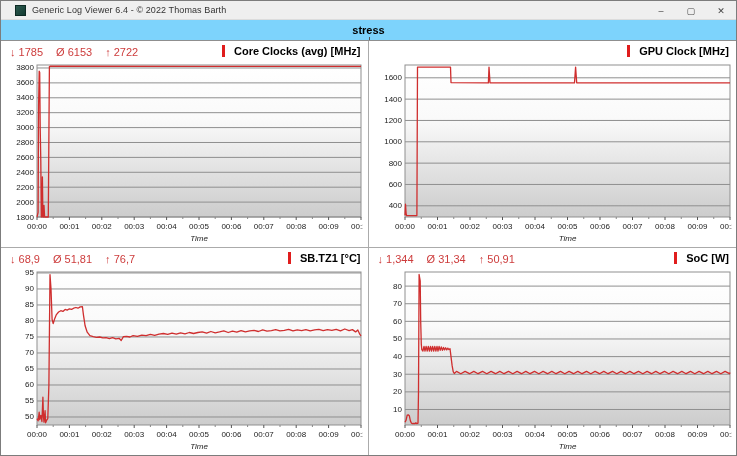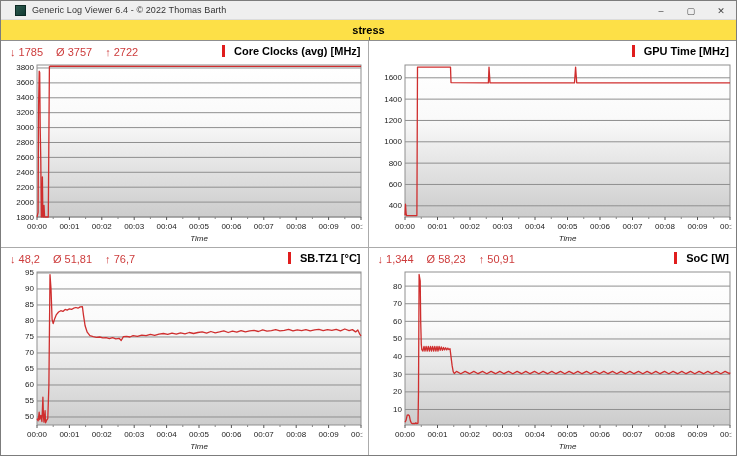--- a/index.html
+++ b/index.html
@@ -8,21 +8,21 @@
   .window { position:relative; width:737px; height:456px; background:#fff; border:1px solid #7c7c7c; overflow:hidden; }
 
   
   .titlebar { position:absolute; left:0; top:0; right:0; height:19px; background:#efefef; border-bottom:1px solid #dcdcdc; display:flex; align-items:center; padding-left:14px; }
   .appicon { width:11px; height:11px; background:linear-gradient(135deg,#2d5a4f,#123b32); border:1px solid #0c2a24; margin-right:6px; }
   .wtitle { font-size:9px; color:#333; letter-spacing:0.1px; }
   .controls { position:absolute; right:0; top:0; height:19px; display:flex; }
   .ctrl { width:30px; height:19px; display:flex; align-items:center; justify-content:center; font-size:9px; color:#444; cursor:default; }
 
   
-  .tabbar { position:absolute; left:0; top:19px; right:0; height:21px; background:#fde047; border-bottom:1px solid #8f8f8f; text-align:center; }
+  .tabbar { position:absolute; left:0; top:19px; right:0; height:21px; background:#7dd3fc; border-bottom:1px solid #8f8f8f; text-align:center; }
   .tablabel { display:inline-block; font-size:11px; font-weight:bold; color:#000; line-height:20px; }
   .tabtick { position:absolute; left:50%; bottom:0; width:1px; height:3px; background:#555; }
 
   
   .grid { position:absolute; left:0; top:40px; right:0; bottom:0; display:grid; grid-template-columns:1fr 1fr; grid-template-rows:1fr 1fr; }
   .panel { position:relative; background:#fff; }
   .panel.l { border-right:1px solid #ababab; }
   .panel.t { border-bottom:1px solid #ababab; }
 
   .stats { position:absolute; top:5px; left:9px; color:#cd3c3c; font-size:11px; display:flex; gap:13px; white-space:pre; }
@@ -50,21 +50,21 @@
   <div class="tabbar">
     <span class="tablabel">stress</span>
     <span class="tabtick"></span>
   </div>
 
   <div class="grid">
 
     <div class="panel l t">
       <div class="stats">
         <span>↓ 1785</span>
-        <span>Ø 3757</span>
+        <span>Ø 6153</span>
         <span>↑ 2722</span>
       </div>
       <div class="legend">
         <span class="marker"></span>
         <span class="ctitle">Core Clocks (avg) [MHz]</span>
       </div>
       <div class="plot">
           <svg width="360" height="182">
             <defs>
               <linearGradient id="grad0" x1="0" y1="0" x2="0" y2="1">
@@ -130,21 +130,21 @@
             <text x="358" y="166" text-anchor="middle" font-size="8" fill="#222">00:10</text>
             <text x="196" y="178" text-anchor="middle" font-size="8" font-style="italic" fill="#222">Time</text>
             <polyline points="34.0,154.0 35.1,149.5 35.6,42.2 36.2,8.2 36.7,9.5 37.2,64.6 37.8,98.1 38.3,154.0 38.9,153.6 39.4,113.8 39.9,154.0 40.5,154.0 41.0,142.5 41.6,154.0 42.6,154.0 45.3,154.0 46.4,3.5 47.5,3.1 196.0,3.3 358.0,3.3" fill="none" stroke="#cf2e2e" stroke-width="1.3" stroke-linejoin="round"></polyline>
           </svg>
         </div>
     </div>
 
     <div class="panel t">
       <div class="legend">
         <span class="marker"></span>
-        <span class="ctitle">GPU Time [MHz]</span>
+        <span class="ctitle">GPU Clock [MHz]</span>
       </div>
       <div class="plot">
           <svg width="361" height="182">
             <defs>
               <linearGradient id="grad1" x1="0" y1="0" x2="0" y2="1">
                 <stop offset="0%" stop-color="#ffffff"></stop>
                 <stop offset="35%" stop-color="#fafafa"></stop>
                 <stop offset="100%" stop-color="#cccccc"></stop>
               </linearGradient>
             </defs>
@@ -196,21 +196,21 @@
             <line x1="359" y1="154" x2="359" y2="157" stroke="#555" stroke-width="1"></line>
             <text x="359" y="166" text-anchor="middle" font-size="8" fill="#222">00:10</text>
             <text x="196.5" y="178" text-anchor="middle" font-size="8" font-style="italic" fill="#222">Time</text>
             <polyline points="34.0,152.4 34.5,141.2 35.1,150.3 35.6,152.6 45.9,152.6 46.5,4.1 79.5,4.1 80.0,19.6 117.4,19.9 118.0,4.1 119.0,19.8 203.5,19.9 204.6,4.1 205.7,19.8 359.0,19.8" fill="none" stroke="#cf2e2e" stroke-width="1.3" stroke-linejoin="round"></polyline>
           </svg>
         </div>
     </div>
 
     <div class="panel l">
       <div class="stats">
-        <span>↓ 48,2</span>
+        <span>↓ 68,9</span>
         <span>Ø 51,81</span>
         <span>↑ 76,7</span>
       </div>
       <div class="legend">
         <span class="marker"></span>
         <span class="ctitle">SB.TZ1 [°C]</span>
       </div>
       <div class="plot">
           <svg width="360" height="183">
             <defs>
@@ -275,21 +275,21 @@
             <text x="358" y="167" text-anchor="middle" font-size="8" fill="#222">00:10</text>
             <text x="196" y="179" text-anchor="middle" font-size="8" font-style="italic" fill="#222">Time</text>
             <polyline points="34.0,148.6 35.1,150.8 36.2,142.2 36.7,149.6 37.8,145.4 38.9,151.5 39.9,127.2 40.5,147.0 41.0,152.1 42.1,140.6 42.6,152.8 43.7,150.2 44.8,148.6 45.9,115.0 47.0,4.6 48.0,19.0 49.1,49.4 50.2,53.5 51.8,48.4 53.4,44.6 55.6,42.0 57.8,40.7 59.9,41.4 62.1,39.4 64.2,40.1 66.4,38.8 68.6,39.4 70.7,38.2 72.9,37.5 75.0,38.2 77.2,36.9 79.4,36.6 80.4,44.6 82.1,55.8 84.2,62.2 86.9,65.7 90.2,66.7 93.4,67.3 96.6,67.0 99.9,67.9 103.1,67.6 106.4,68.6 109.6,67.6 112.8,68.9 116.1,68.3 118.2,70.5 120.4,66.7 123.6,66.3 126.9,67.0 130.1,65.7 134.4,66.3 138.8,65.1 143.1,65.7 147.4,64.4 151.7,65.4 156.0,64.1 160.4,63.5 164.7,64.4 169.0,63.1 173.3,64.1 177.6,62.8 182.0,63.8 186.3,62.5 190.6,63.5 194.9,62.5 199.2,61.9 203.6,63.1 207.9,61.5 212.2,62.8 216.5,61.9 220.8,60.9 225.2,62.5 229.5,61.2 233.8,62.2 238.1,60.6 242.4,61.9 246.8,60.9 251.1,60.3 255.4,61.5 259.7,59.9 264.0,61.2 268.4,60.6 272.7,59.6 277.0,60.9 281.3,60.3 285.6,59.3 290.0,60.9 294.3,59.9 298.6,60.6 302.9,59.6 307.2,60.9 311.6,59.9 315.9,59.3 320.2,60.6 324.5,59.6 328.8,60.3 333.2,59.3 337.5,60.9 341.8,59.0 346.1,60.6 349.4,59.6 352.6,61.9 354.8,59.9 356.9,64.4 358.0,66.0" fill="none" stroke="#cf2e2e" stroke-width="1.3" stroke-linejoin="round"></polyline>
           </svg>
         </div>
     </div>
 
     <div class="panel">
       <div class="stats">
         <span>↓ 1,344</span>
-        <span>Ø 58,23</span>
+        <span>Ø 31,34</span>
         <span>↑ 50,91</span>
       </div>
       <div class="legend">
         <span class="marker"></span>
         <span class="ctitle">SoC [W]</span>
       </div>
       <div class="plot">
           <svg width="361" height="183">
             <defs>
               <linearGradient id="grad3" x1="0" y1="0" x2="0" y2="1">

